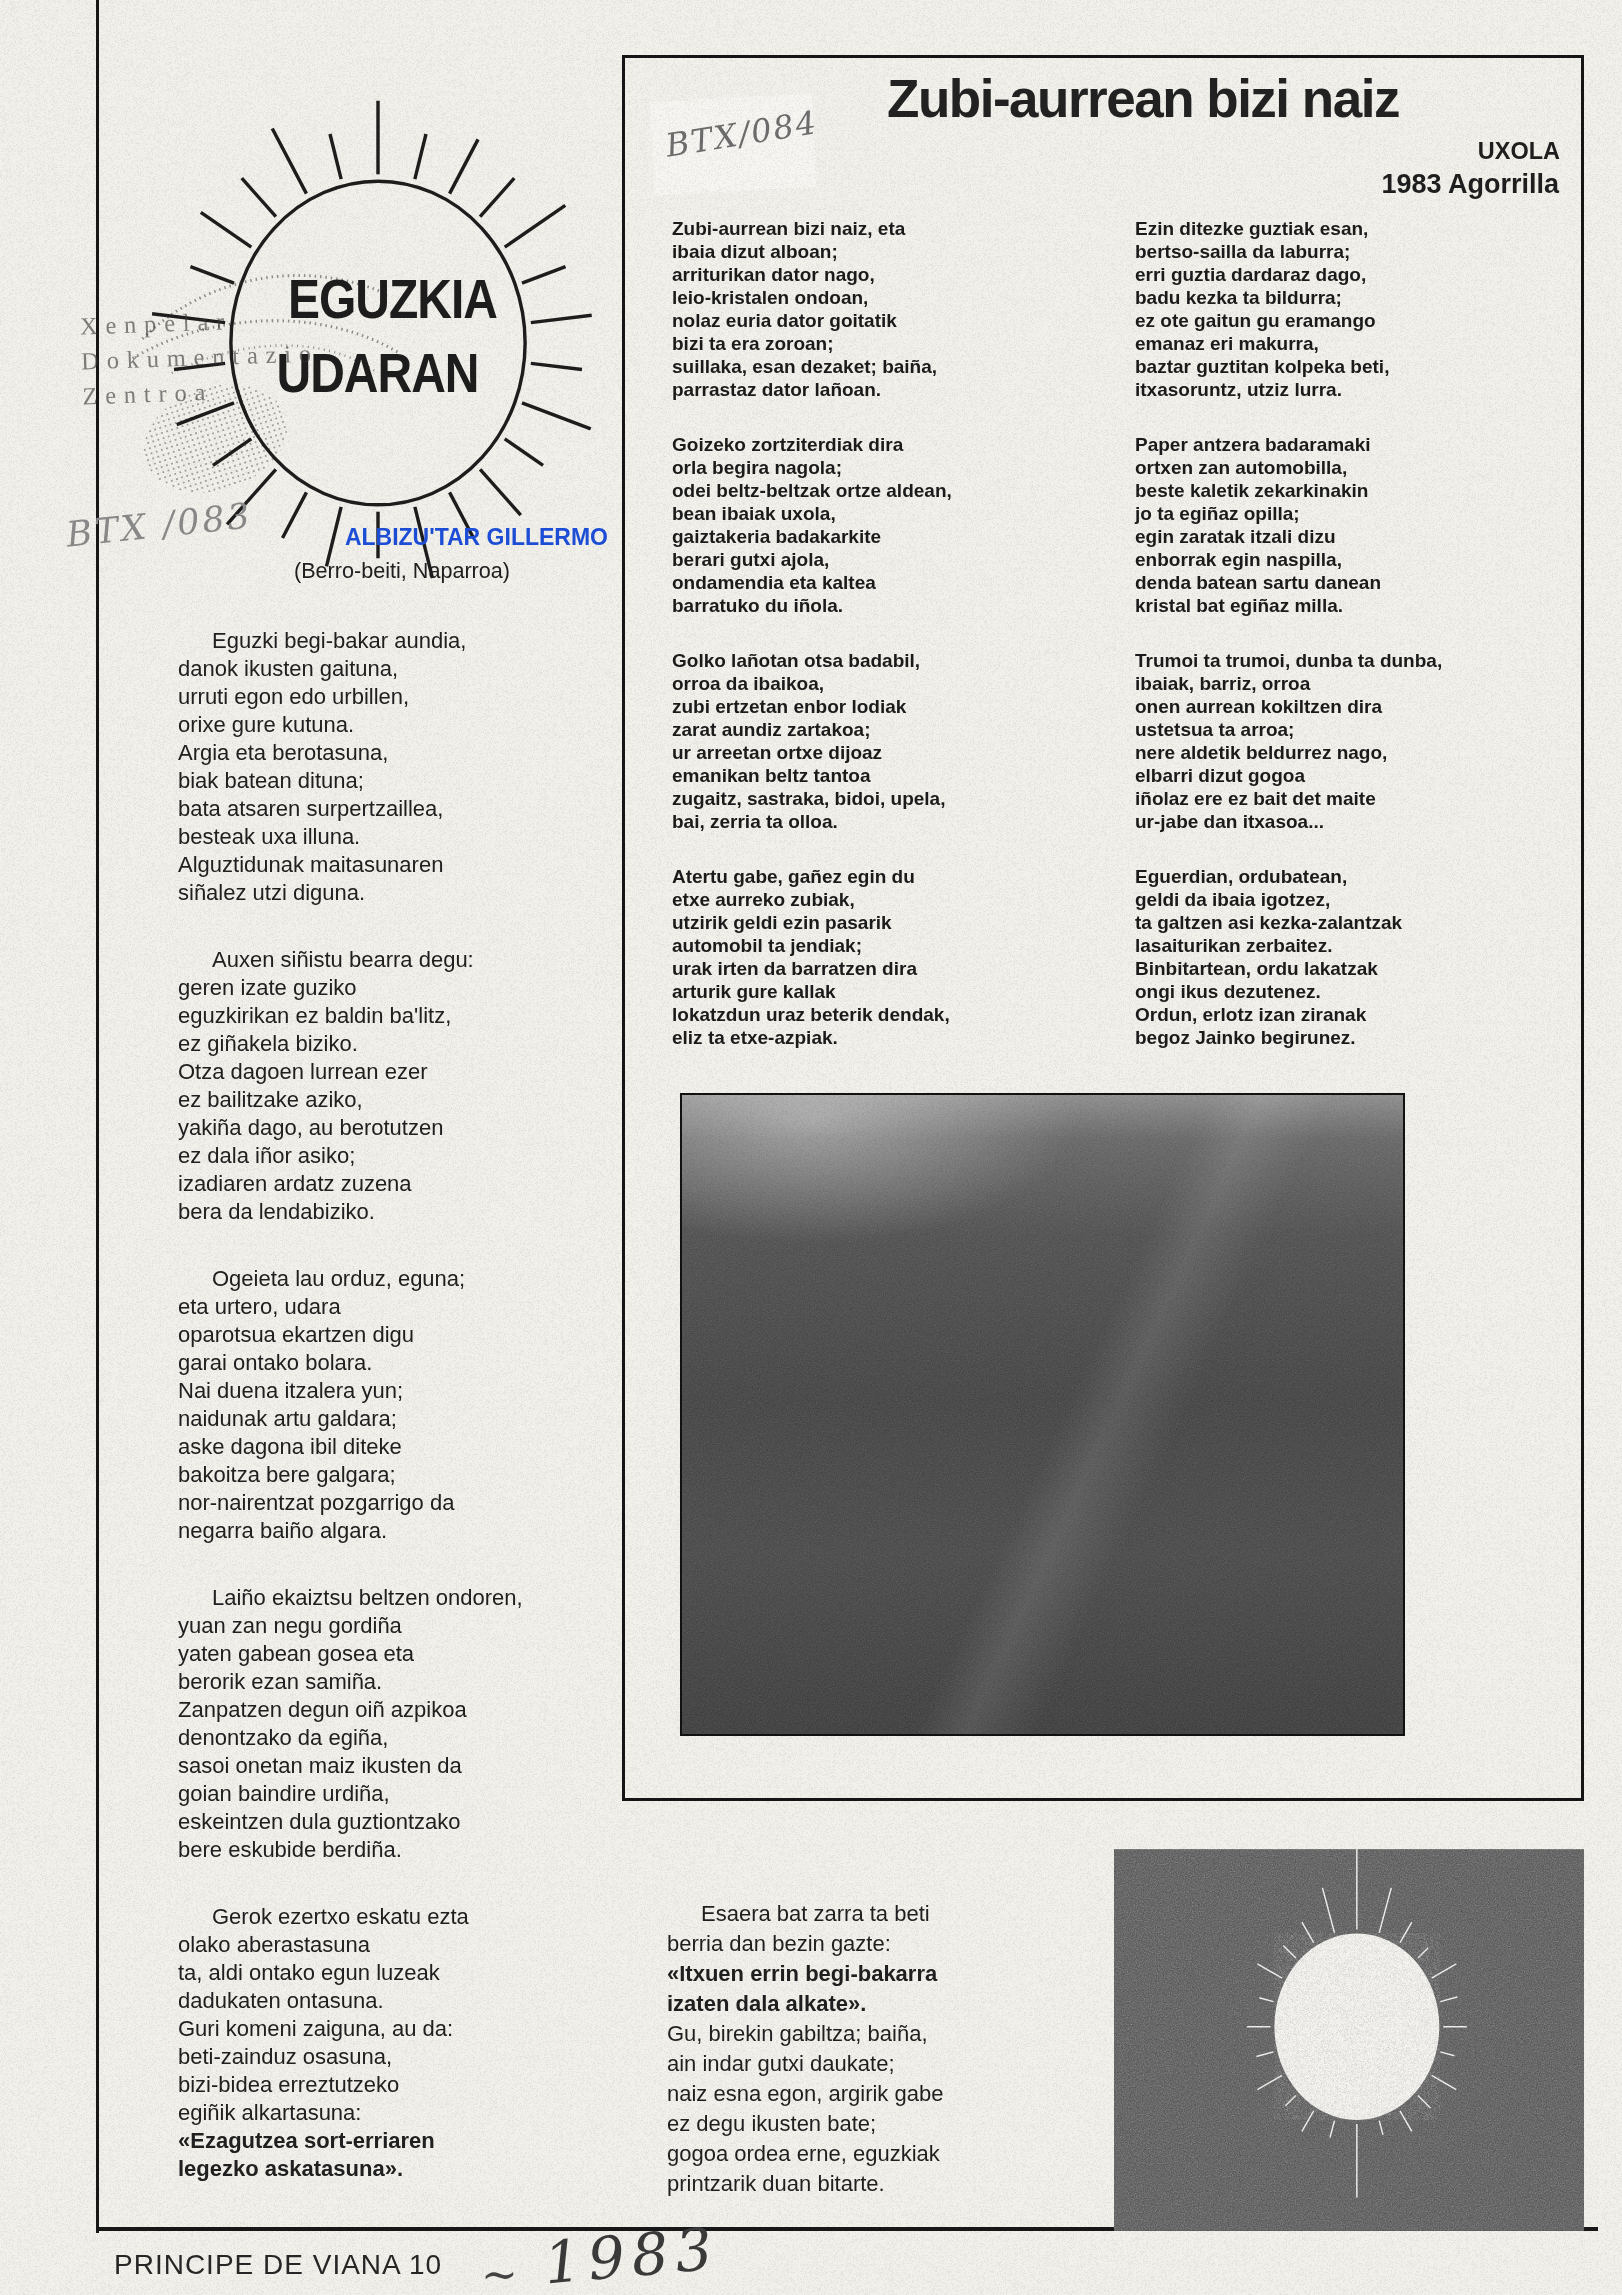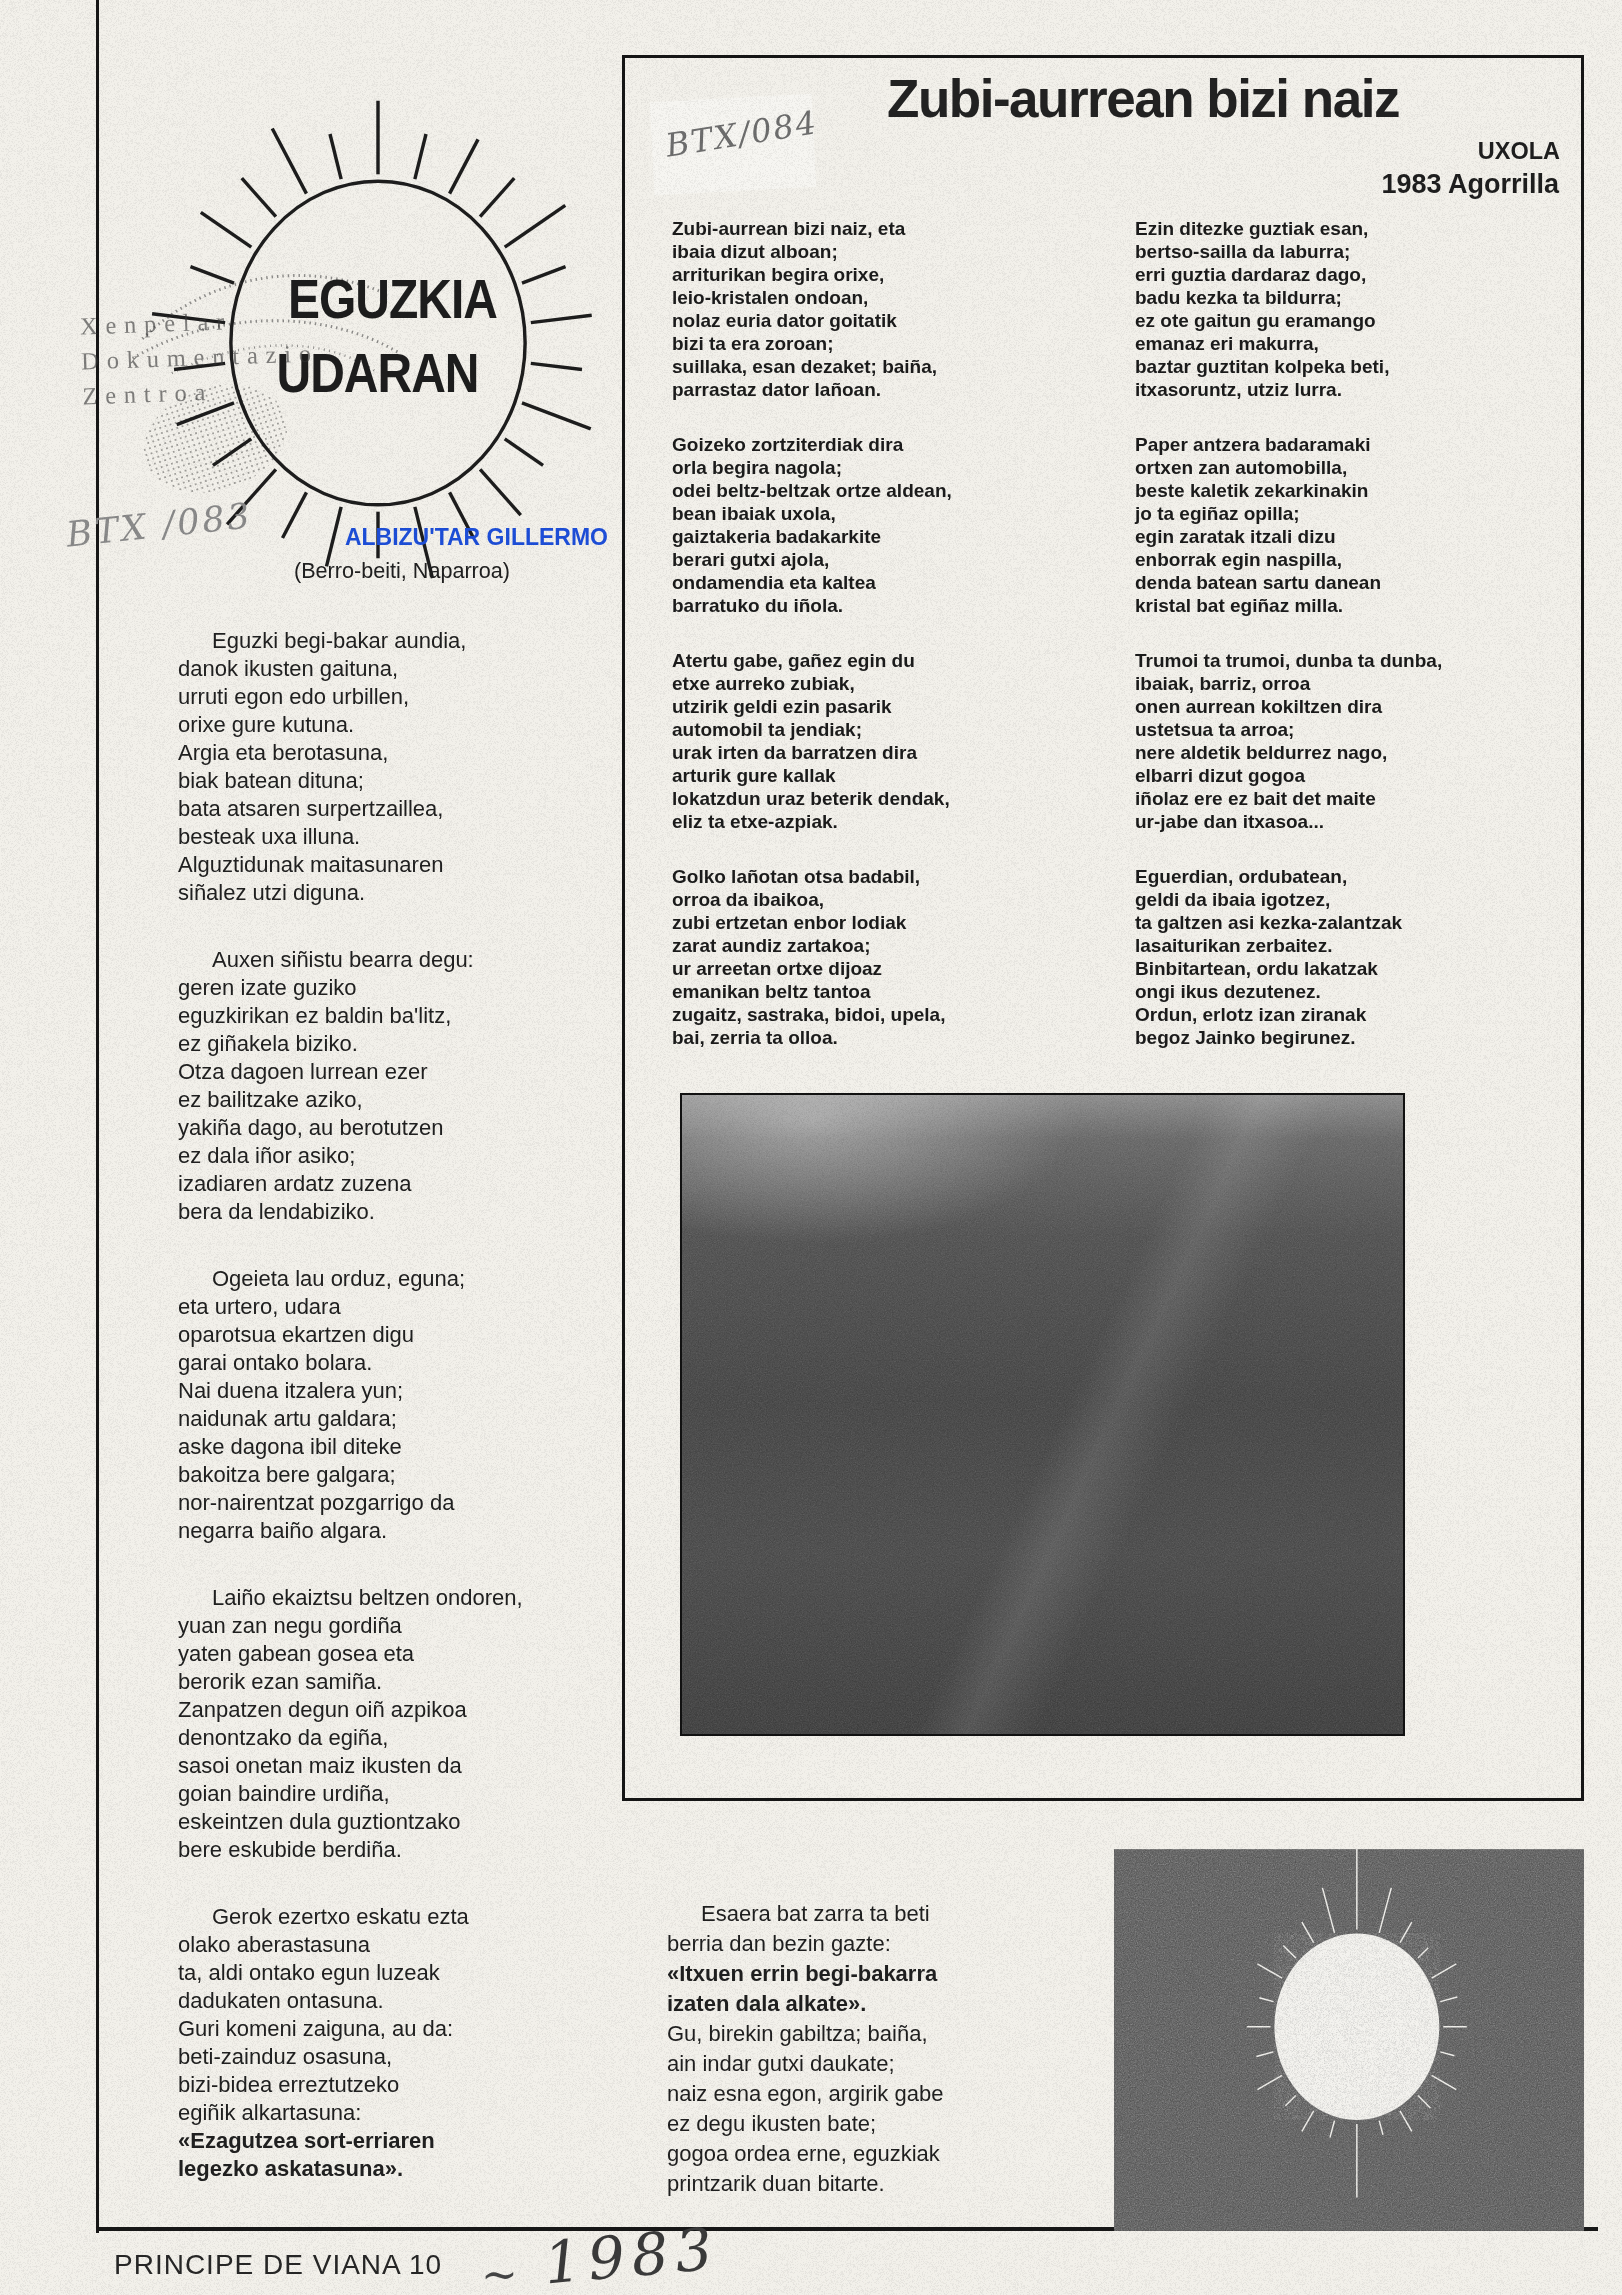--- a/index.html
+++ b/index.html
@@ -148,56 +148,56 @@
   <div class="abs hand btx084">BTX/084</div>
 
   <div class="abs title">Zubi-aurrean bizi naiz</div>
   <div class="abs byline">UXOLA</div>
   <div class="abs byline-date">1983 Agorrilla</div>
 
   <div class="abs pcol mid-col">
       <div class="stanza">
         <div class="pline">Zubi-aurrean bizi naiz, eta</div>
         <div class="pline">ibaia dizut alboan;</div>
-        <div class="pline">arriturikan begira orixe,</div>
+        <div class="pline">arriturikan dator nago,</div>
         <div class="pline">leio-kristalen ondoan,</div>
         <div class="pline">nolaz euria dator goitatik</div>
         <div class="pline">bizi ta era zoroan;</div>
         <div class="pline">suillaka, esan dezaket; baiña,</div>
         <div class="pline">parrastaz dator lañoan.</div>
       </div>
       <div class="stanza">
         <div class="pline">Goizeko zortziterdiak dira</div>
         <div class="pline">orla begira nagola;</div>
         <div class="pline">odei beltz-beltzak ortze aldean,</div>
         <div class="pline">bean ibaiak uxola,</div>
         <div class="pline">gaiztakeria badakarkite</div>
         <div class="pline">berari gutxi ajola,</div>
         <div class="pline">ondamendia eta kaltea</div>
         <div class="pline">barratuko du iñola.</div>
       </div>
       <div class="stanza">
+        <div class="pline">Golko lañotan otsa badabil,</div>
+        <div class="pline">orroa da ibaikoa,</div>
+        <div class="pline">zubi ertzetan enbor lodiak</div>
+        <div class="pline">zarat aundiz zartakoa;</div>
+        <div class="pline">ur arreetan ortxe dijoaz</div>
+        <div class="pline">emanikan beltz tantoa</div>
+        <div class="pline">zugaitz, sastraka, bidoi, upela,</div>
+        <div class="pline">bai, zerria ta olloa.</div>
+      </div>
+      <div class="stanza">
         <div class="pline">Atertu gabe, gañez egin du</div>
         <div class="pline">etxe aurreko zubiak,</div>
         <div class="pline">utzirik geldi ezin pasarik</div>
         <div class="pline">automobil ta jendiak;</div>
         <div class="pline">urak irten da barratzen dira</div>
         <div class="pline">arturik gure kallak</div>
         <div class="pline">lokatzdun uraz beterik dendak,</div>
         <div class="pline">eliz ta etxe-azpiak.</div>
-      </div>
-      <div class="stanza">
-        <div class="pline">Golko lañotan otsa badabil,</div>
-        <div class="pline">orroa da ibaikoa,</div>
-        <div class="pline">zubi ertzetan enbor lodiak</div>
-        <div class="pline">zarat aundiz zartakoa;</div>
-        <div class="pline">ur arreetan ortxe dijoaz</div>
-        <div class="pline">emanikan beltz tantoa</div>
-        <div class="pline">zugaitz, sastraka, bidoi, upela,</div>
-        <div class="pline">bai, zerria ta olloa.</div>
       </div>
     </div>
   <div class="abs pcol right-col">
       <div class="stanza">
         <div class="pline">Ezin ditezke guztiak esan,</div>
         <div class="pline">bertso-sailla da laburra;</div>
         <div class="pline">erri guztia dardaraz dago,</div>
         <div class="pline">badu kezka ta bildurra;</div>
         <div class="pline">ez ote gaitun gu eramango</div>
         <div class="pline">emanaz eri makurra,</div>

